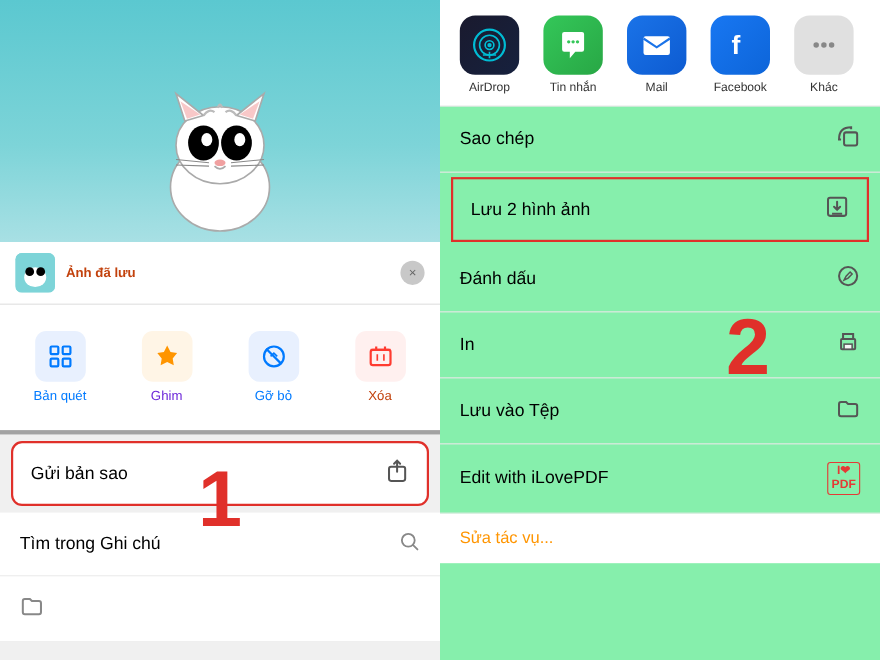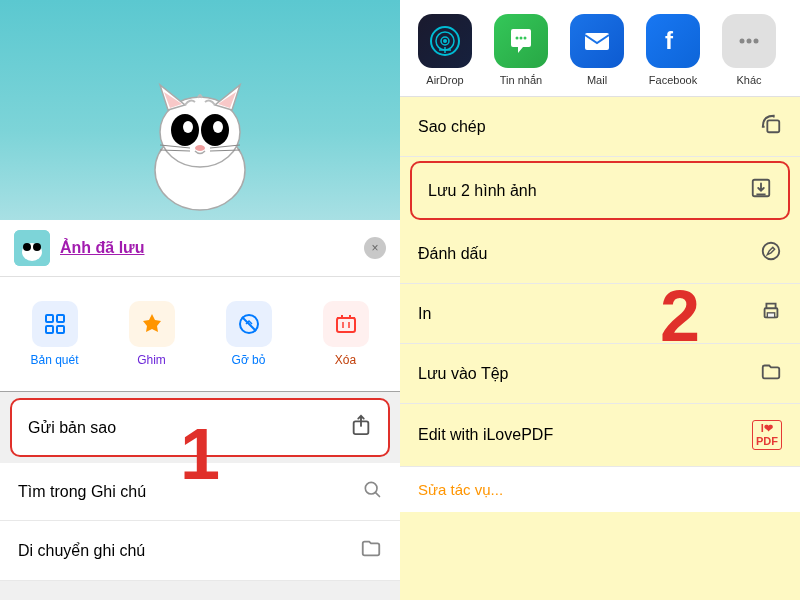--- a/index.html
+++ b/index.html
@@ -56,24 +56,23 @@
       overflow: hidden;
       margin-right: 10px;
       flex-shrink: 0;
     }
 
     .notif-text {
       flex: 1;
     }
 
     .notif-title {
-      font-size: 16px;
+      font-size: 12px;
       font-weight: 600;
-      color: #a21caf;
-      text-decoration: underline;
+      color: #c2410c;
     }
 
     .notif-time {
       font-size: 13px;
       color: #888;
     }
 
     .notif-close {
       width: 22px;
       height: 22px;
@@ -85,21 +84,21 @@
       color: #666;
       font-size: 12px;
       cursor: pointer;
     }
 
     .action-buttons {
       display: flex;
       background: white;
       padding: 16px 8px;
       gap: 4px;
-      border-bottom: 1px solid #a3a3a3;
+      border-bottom: 4px solid #a3a3a3;
     }
 
     .action-btn {
       flex: 1;
       display: flex;
       flex-direction: column;
       align-items: center;
       gap: 6px;
       cursor: pointer;
       padding: 8px 4px;
@@ -211,35 +210,35 @@
     }
 
     .airdrop-icon { background: linear-gradient(135deg, #1a1a2e, #16213e); color: #00bcd4; }
     .messages-icon { background: linear-gradient(135deg, #34c759, #28a745); color: white; }
     .mail-icon { background: linear-gradient(135deg, #1a73e8, #0d5bd1); color: white; }
     .facebook-icon { background: linear-gradient(135deg, #1877f2, #0d65d9); color: white; }
 
     .right-menu {
       flex: 1;
       overflow-y: auto;
-      background: #fef9c3;
+      background: #86efac;
     }
 
     .right-menu-item {
       display: flex;
       align-items: center;
       justify-content: space-between;
       padding: 16px 18px;
       border-bottom: 1px solid #e8e8e8;
       cursor: pointer;
     }
 
     .right-menu-item.highlighted {
       border: 2px solid #e0302a;
-      border-radius: 10px;
+      border-radius: 0;
       margin: 4px 10px;
       padding: 14px 16px;
     }
 
     .right-menu-text {
       font-size: 16px;
       color: #000;
     }
 
     .right-menu-icon {
@@ -389,21 +388,20 @@
     <span class="menu-item-text">Tìm trong Ghi chú</span>
     <span class="menu-item-icon">
       <svg width="20" height="20" viewBox="0 0 24 24" fill="none">
         <circle cx="11" cy="11" r="7" stroke="#888" stroke-width="2"></circle>
         <line x1="16" y1="16" x2="21" y2="21" stroke="#888" stroke-width="2" stroke-linecap="round"></line>
       </svg>
     </span>
   </div>
 
   <div class="menu-item">
-    <span class="menu-item-text">Di chuyển ghi chú</span>
     <span class="menu-item-icon">
       <svg width="22" height="22" viewBox="0 0 24 24" fill="none">
         <path d="M3 7 Q3 5 5 5 L10 5 L12 7 L19 7 Q21 7 21 9 L21 18 Q21 20 19 20 L5 20 Q3 20 3 18 Z" stroke="#888" stroke-width="2"></path>
       </svg>
     </span>
   </div>
 
   <div class="number-badge">1</div>
 </div>
 

